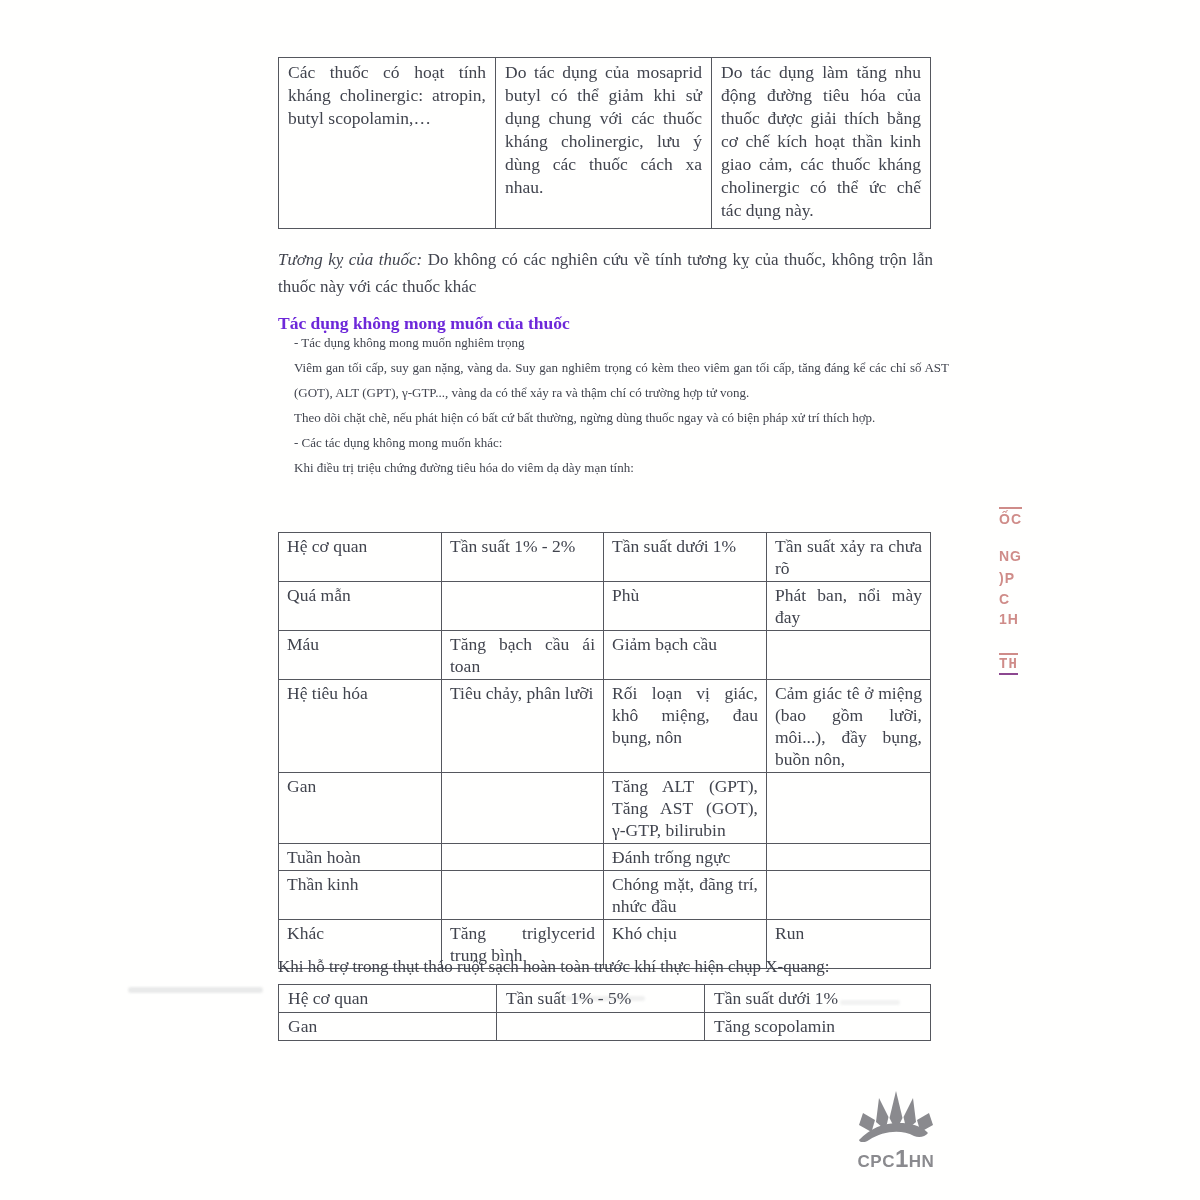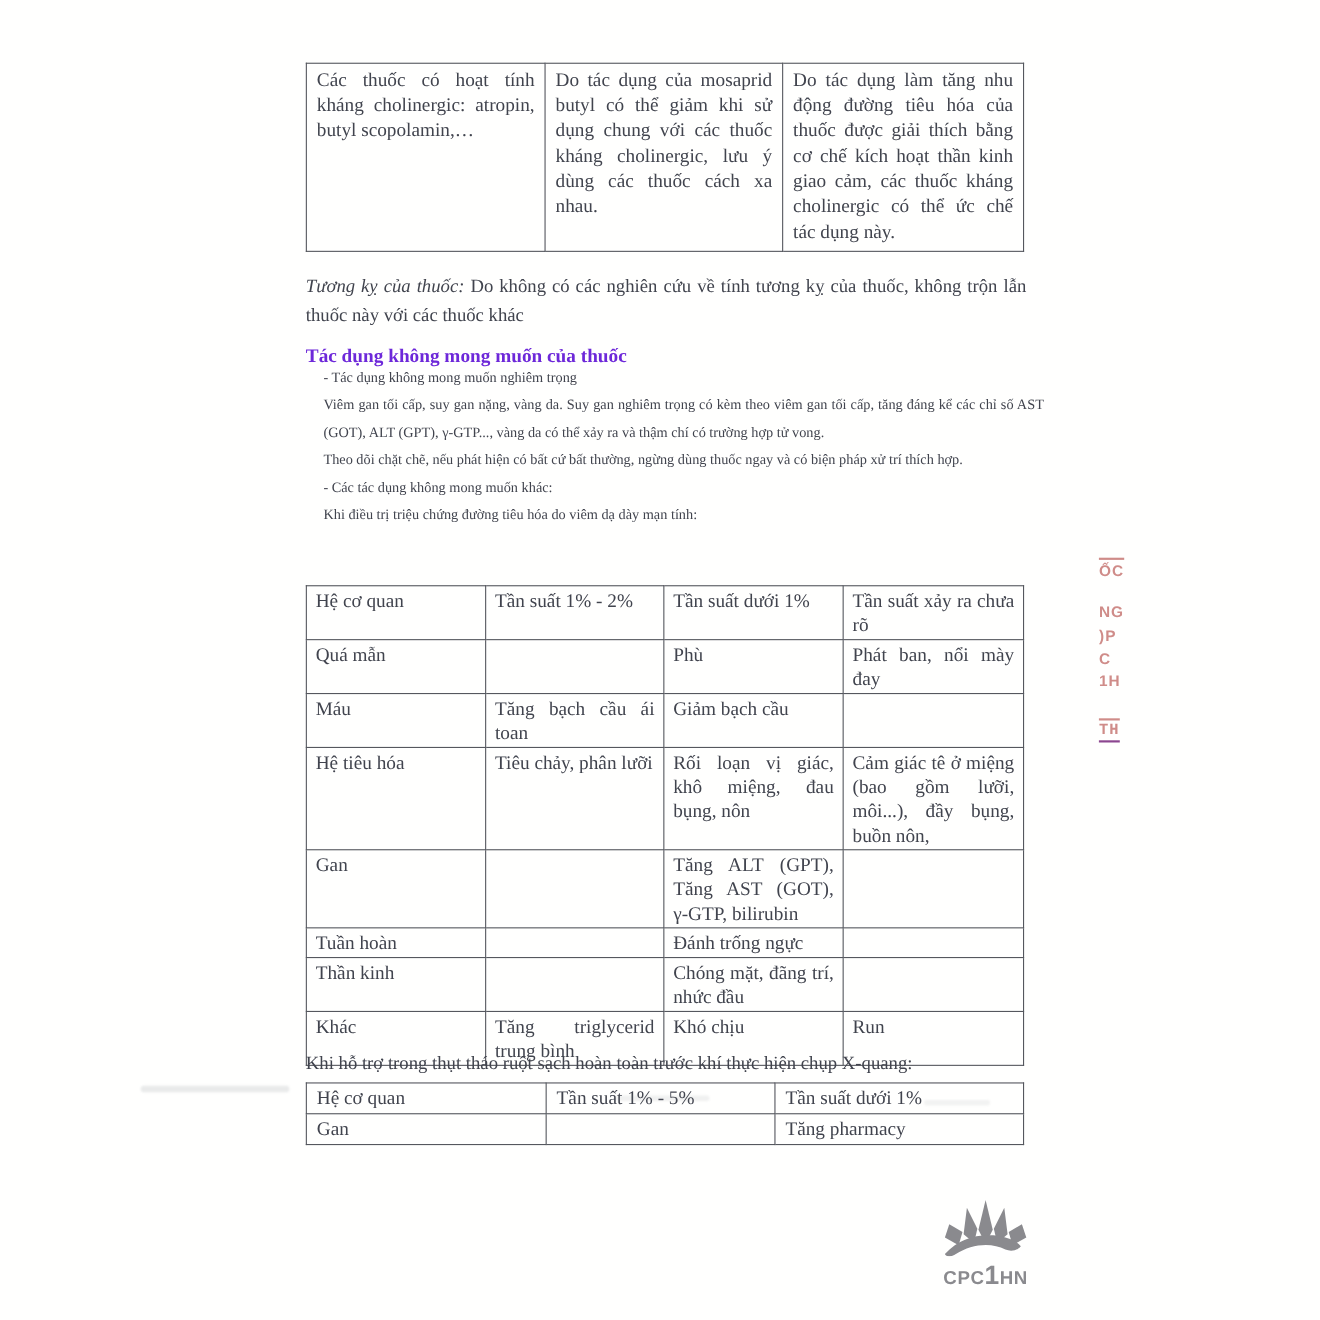--- a/index.html
+++ b/index.html
@@ -161,21 +161,21 @@
       </colgroup>
     <tbody>
         <tr>
       <th>Hệ cơ quan</th>
       <th>Tần suất 1% - 5%</th>
       <th>Tần suất dưới 1%</th>
     </tr>
     <tr>
       <td>Gan</td>
       <td></td>
-      <td>Tăng pharmacy</td>
+      <td>Tăng scopolamin</td>
     </tr>
   </tbody>
     </table>
 
   <div class="stamp">
     <span class="sf1">ỐC</span>
     <span class="sf2">NG</span>
     <span class="sf3">)P</span>
     <span class="sf4">C</span>
     <span class="sf5">1H</span>

